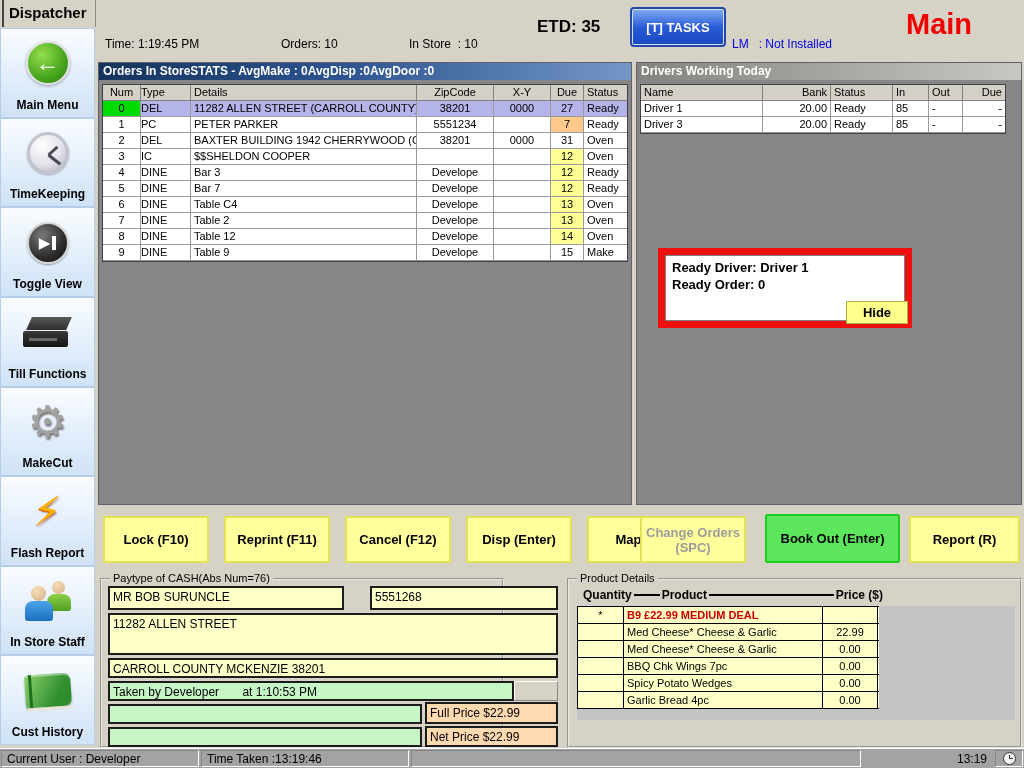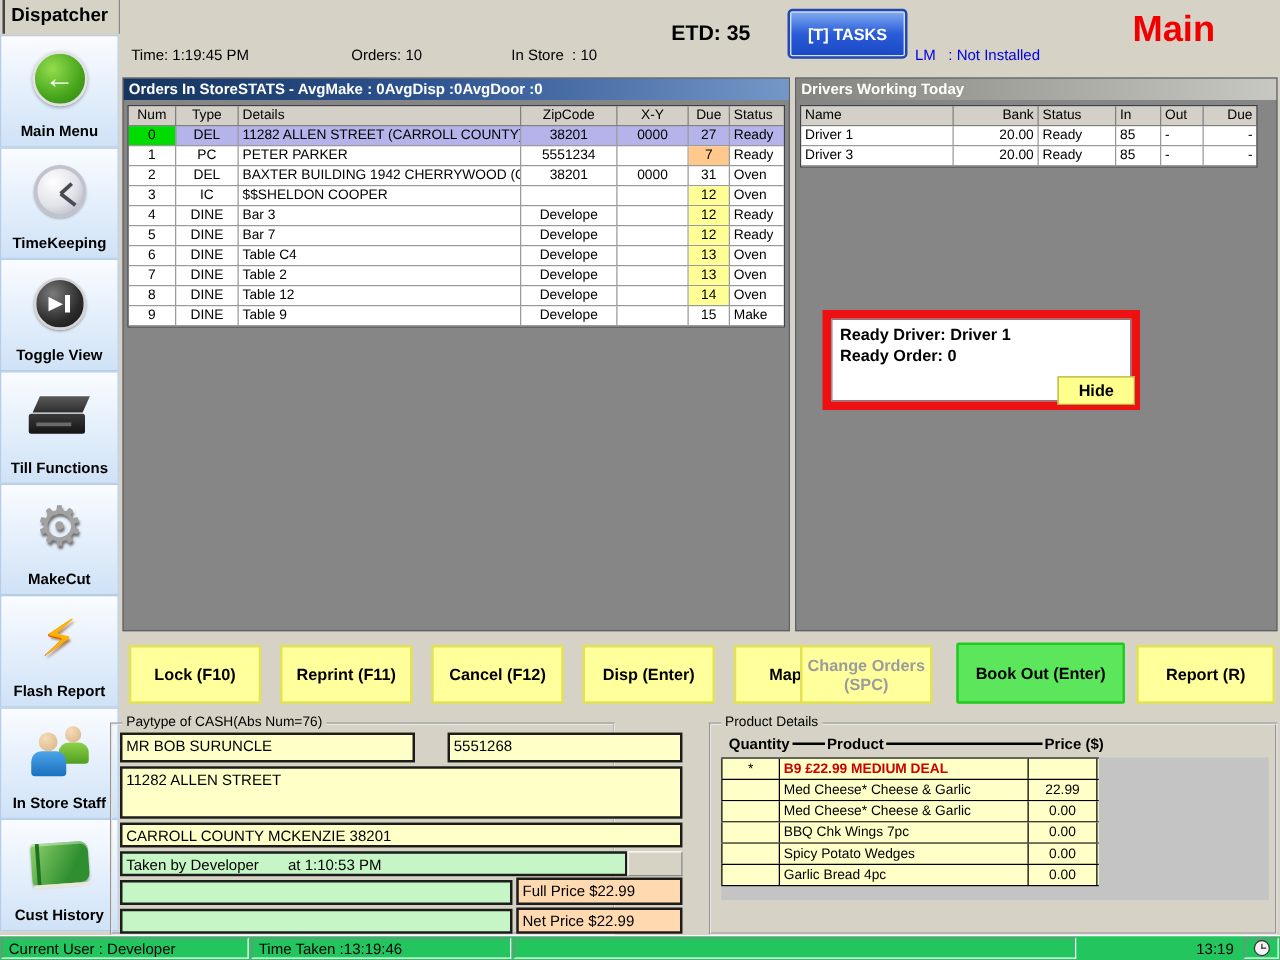--- a/index.html
+++ b/index.html
@@ -76,21 +76,21 @@
   .ptitle.blue{background:linear-gradient(90deg,#15345d,#2d5390 45%,#7397c7);}
   .ptitle.gray{background:linear-gradient(90deg,#84847e,#c8c8c2);}
 
   .otable{position:absolute;left:3px;right:3px;top:21px;border:1px solid #404048;}
   .ohead,.dhead{display:flex;height:16px;background:#d4d0c8;border-bottom:1px solid #808080;}
   .ohead .ocell,.dhead .dcell{border-right-color:#808080;}
   .orow{display:flex;height:16px;background:#fff;border-bottom:1px solid #9a9a9a;}
   .orow.sel{background:var(--selected-row);}
   .ocell{border-right:1px solid #9a9a9a;font-size:11px;line-height:15px;overflow:hidden;white-space:pre;}
   .c-num{width:38px;text-align:center;}
-  .c-type{width:50px;text-align:center;}
+  .c-type{width:50px;text-align:left;}
   .c-details{width:226px;padding-left:3px;}
   .c-zip{width:77px;text-align:center;}
   .c-xy{width:57px;text-align:center;}
   .c-due{width:33px;text-align:center;}
   .c-status{flex:1;padding-left:3px;border-right:none;}
   .numsel{background:var(--selected-num);}
   .due-yellow{background:var(--due-yellow);}
   .due-orange{background:var(--due-orange);}
 
   .dtable{position:absolute;left:3px;top:21px;width:366px;border:1px solid #404048;}
@@ -116,21 +116,21 @@
   .btnrow{position:absolute;left:103px;top:516px;width:590px;height:47px;display:flex;gap:15px;}
   .btnrow .ybtn{flex:1;}
   .btn-change{position:absolute;left:640px;top:516px;width:106px;height:47px;color:#9c9c9c;line-height:15px;}
   .btn-book{position:absolute;left:765px;top:514px;width:135px;height:49px;background:var(--bookout-green);
     border:2px solid #1ecb1e;border-radius:2px;font-weight:bold;font-size:13px;font-family:inherit;cursor:pointer;}
   .btn-report{position:absolute;left:909px;top:516px;width:111px;height:47px;}
 
   
   .groupbox{position:absolute;border:2px groove #e8e8e8;}
   .legend{position:absolute;top:-8px;left:8px;background:#d6d2c6;padding:0 3px;font-size:11px;line-height:13px;white-space:nowrap;}
-  .paytype{left:88px;top:578px;width:404px;height:170px;}
+  .paytype{left:100px;top:578px;width:404px;height:170px;}
   .field{position:absolute;border:2px solid #1c1c1c;background:#ffffc8;font-size:12px;padding:2px 3px;white-space:pre;overflow:hidden;}
   .f-name{left:6px;top:6px;width:236px;height:24px;}
   .f-phone{left:268px;top:6px;width:188px;height:24px;}
   .f-address{left:6px;top:33px;width:450px;height:42px;}
   .f-city{left:6px;top:78px;width:450px;height:20px;}
   .f-taken{left:6px;top:101px;width:406px;height:20px;background:#c6f6c6;}
   .f-spacer{position:absolute;left:412px;top:101px;width:44px;height:20px;background:#d6d2c6;
     border:1px solid #fff;border-right-color:#8a8a8a;border-bottom-color:#8a8a8a;}
   .f-green1{left:6px;top:124px;width:314px;height:20px;background:#c6f6c6;}
   .f-green2{left:6px;top:147px;width:314px;height:20px;background:#c6f6c6;}
@@ -144,21 +144,21 @@
   .prod-gray{position:absolute;left:8px;top:26px;width:438px;height:114px;background:#c4c4c4;}
   .ptable{position:absolute;left:0;top:0;width:302px;border-top:1px solid #000;}
   .prow{display:flex;height:17px;background:#ffffc8;border-bottom:1px solid #000;}
   .pcell{border-right:1px solid #000;font-size:11px;line-height:16px;overflow:hidden;white-space:pre;}
   .p-qty{width:47px;text-align:center;border-left:1px solid #000;}
   .p-prod{width:199px;padding-left:3px;}
   .p-price{width:55px;text-align:center;}
   .prow.deal .p-prod{color:#cc0000;font-weight:bold;}
 
   
-  .statusbar{position:absolute;left:0;bottom:0;width:1024px;height:20px;background:#22c55e;display:flex;align-items:center;font-size:12px;border-top:1px solid #fff;}
+  .statusbar{position:absolute;left:0;bottom:0;width:1024px;height:20px;background:#a3a3a3;display:flex;align-items:center;font-size:12px;border-top:1px solid #fff;}
   .sbp{height:17px;border:1px solid;border-color:#868686 #fff #fff #868686;margin:0 1px;padding:1px 5px;white-space:pre;overflow:hidden;}
   .sb1{width:198px;} .sb2{width:208px;} .sb3{flex:1;} .sb4{width:130px;text-align:right;border-color:transparent;}
   .sbclock{width:28px;display:flex;align-items:center;justify-content:center;padding:1px 2px;}
   .clockmini{width:13px;height:13px;border-radius:50%;border:1px solid #333;position:relative;background:#f4f4f4;}
   .clockmini::before{content:"";position:absolute;left:5px;top:2px;width:1px;height:4px;background:#333;}
   .clockmini::after{content:"";position:absolute;left:5px;top:5px;width:4px;height:1px;background:#333;}
 </style>
 </head>
 <body>
 

